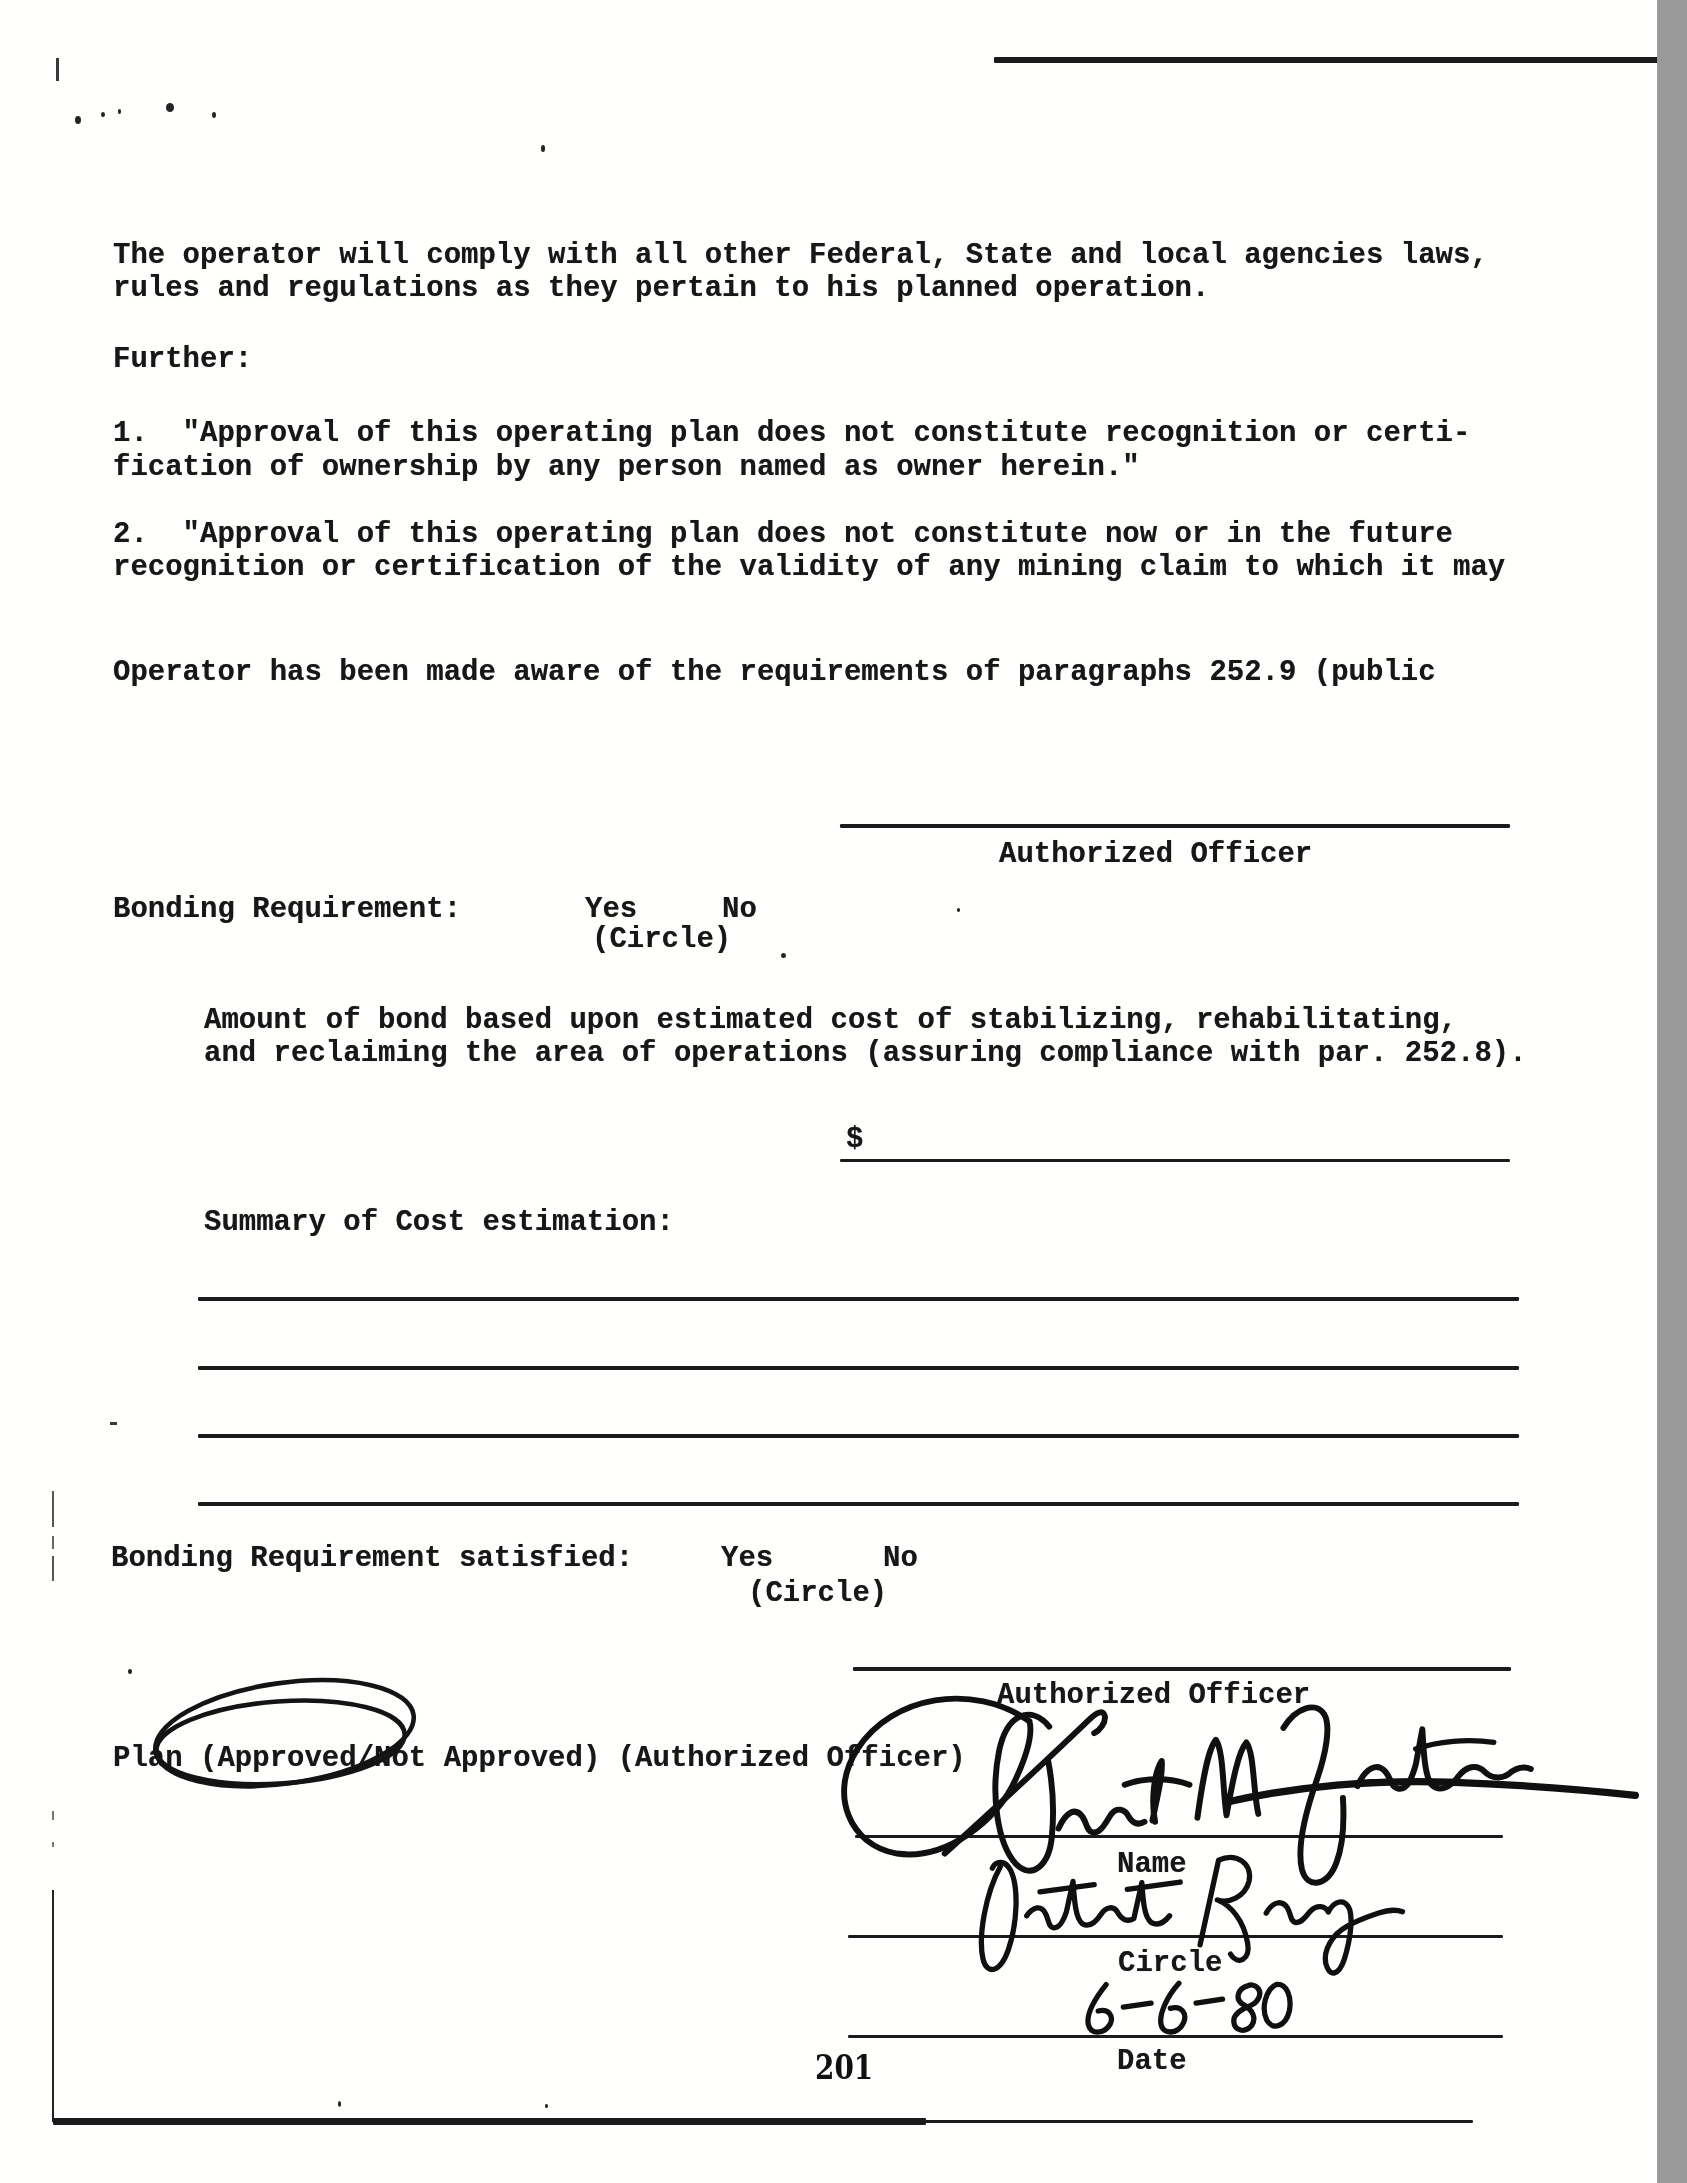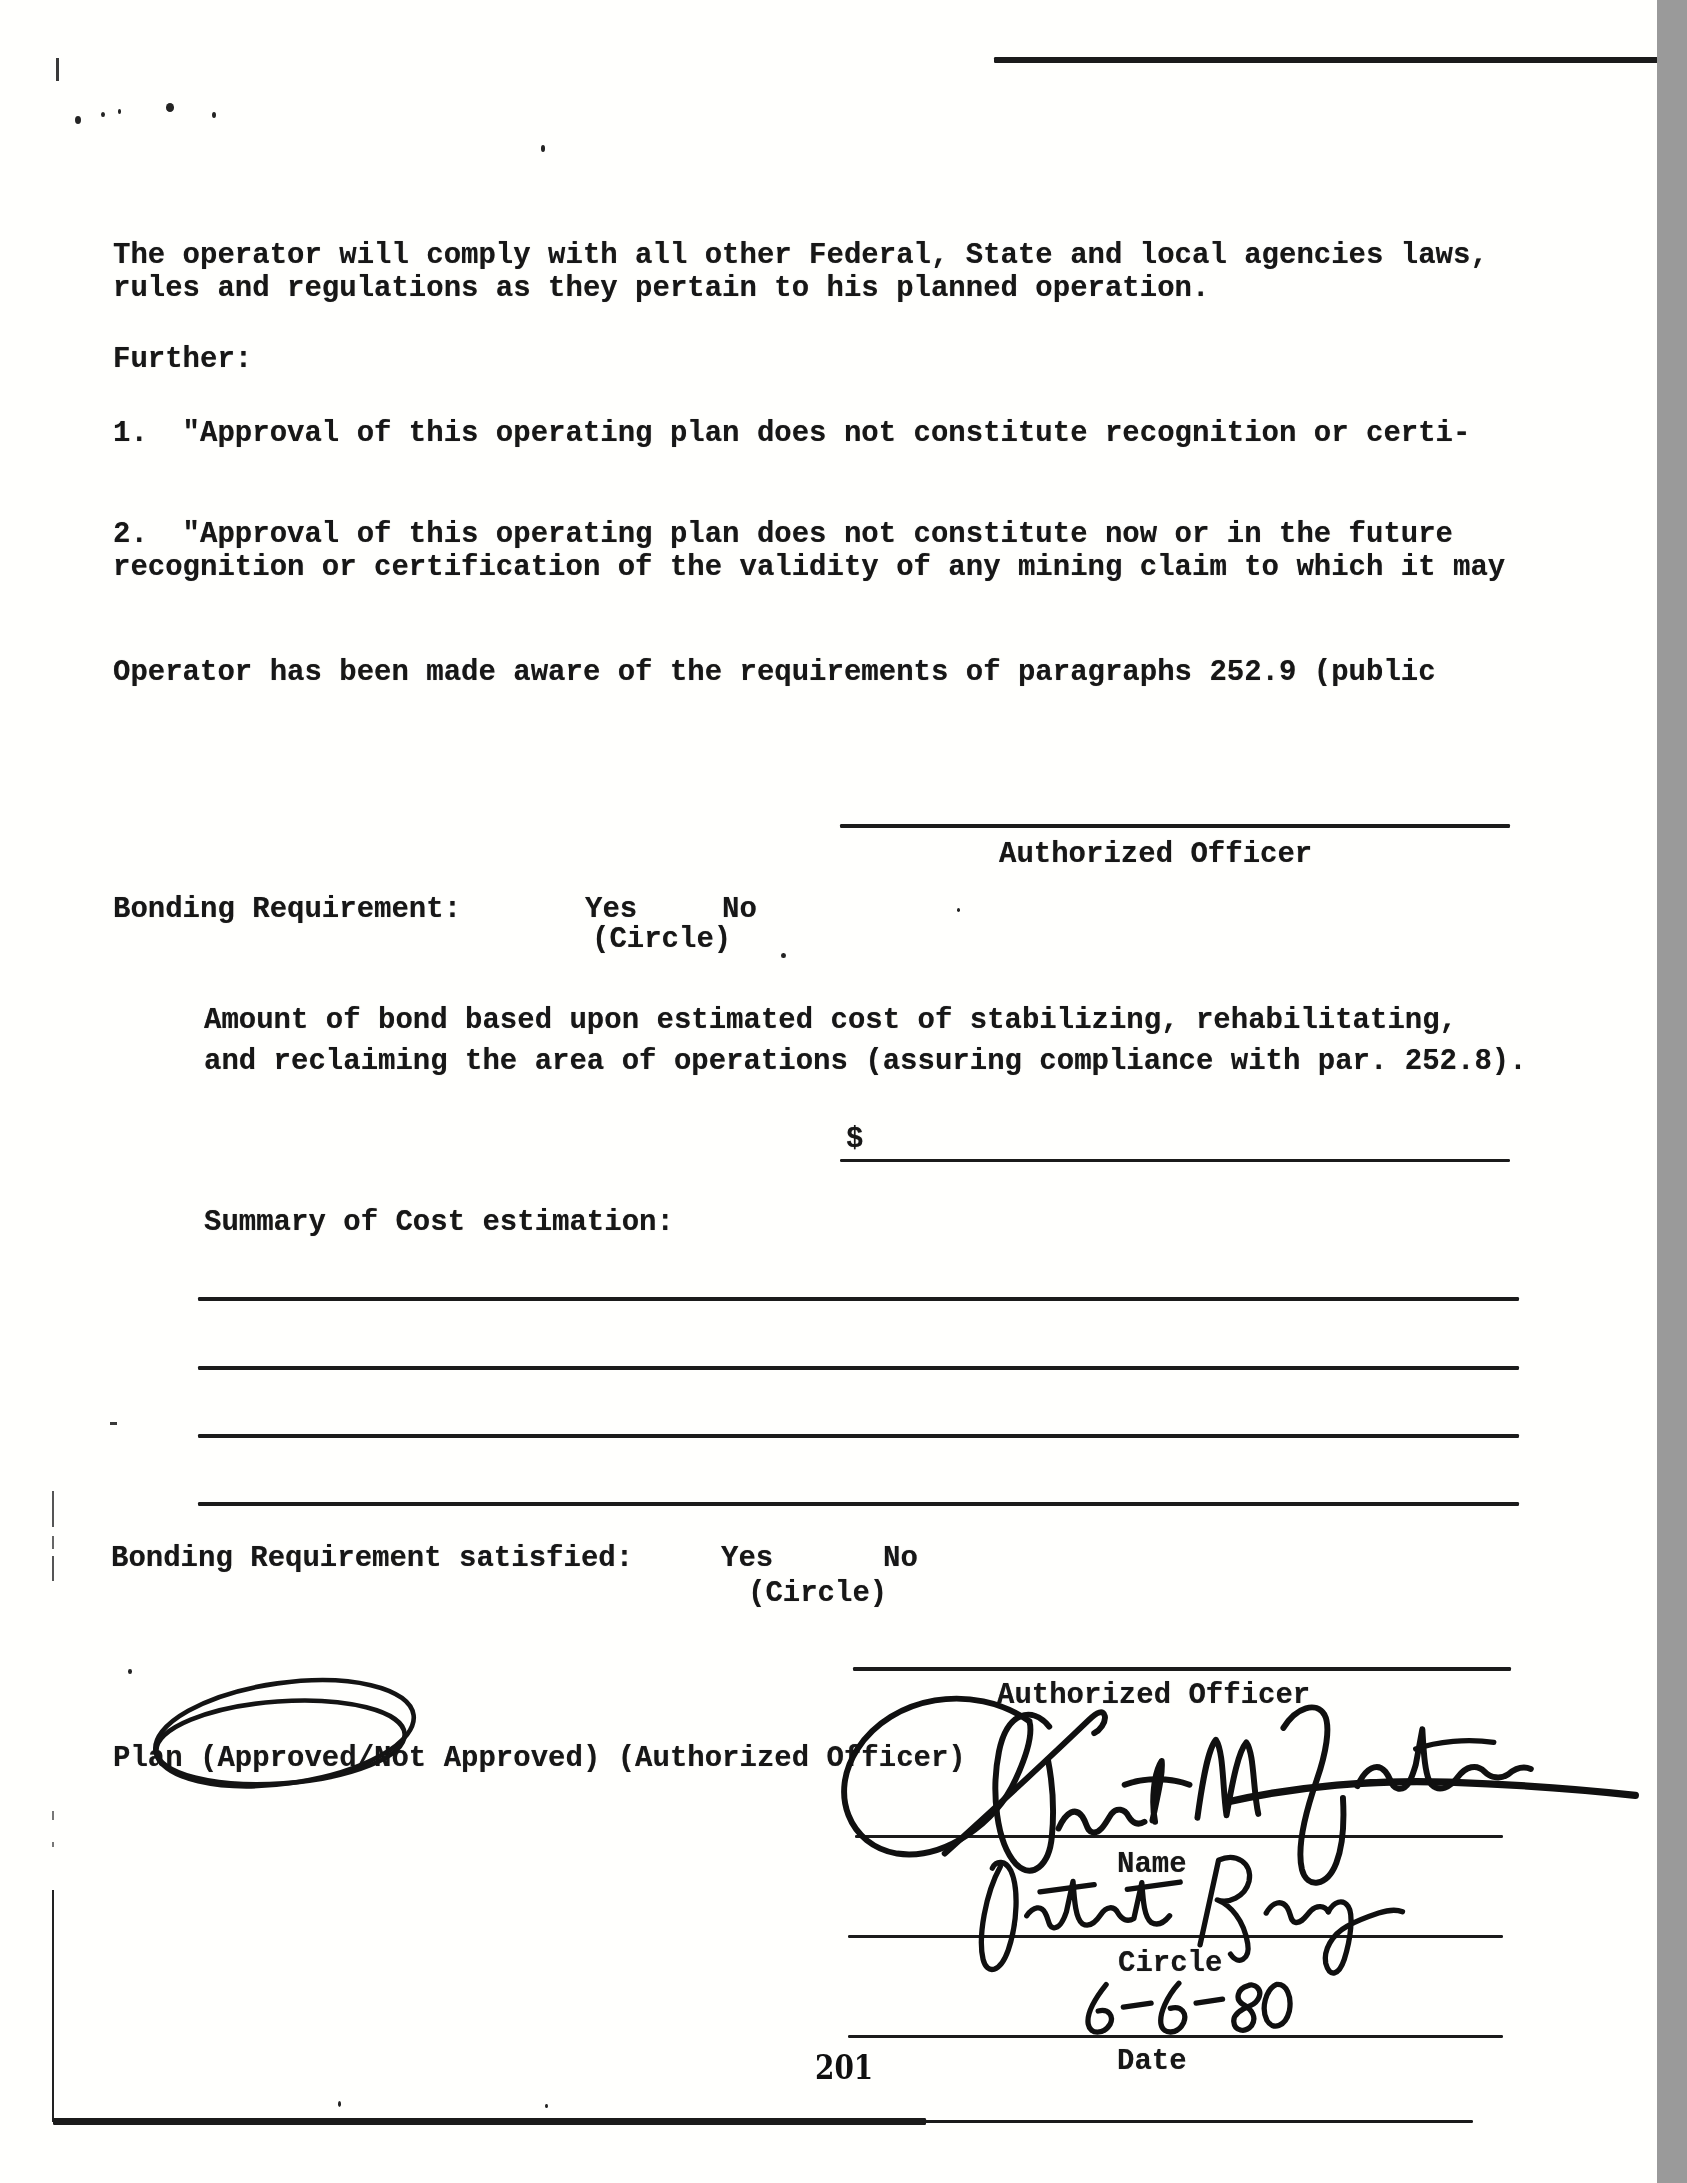--- a/index.html
+++ b/index.html
@@ -34,38 +34,39 @@
   <div class="speck" style="left:166px;top:103px;width:8px;height:8.6px;"></div>
   <div class="speck" style="left:212px;top:112px;width:4px;height:6px;"></div>
   <div class="speck" style="left:541px;top:145px;width:4px;height:6.6px;"></div>
 
   <div class="t" style="left:113px;top:239px;">The operator will comply with all other Federal, State and local agencies laws,</div>
   <div class="t" style="left:113px;top:272px;">rules and regulations as they pertain to his planned operation.</div>
 
   <div class="t" style="left:113px;top:343px;">Further:</div>
 
   <div class="t" style="left:113px;top:417px;">1.  "Approval of this operating plan does not constitute recognition or certi-</div>
+  <div class="t" style="left:113px;top:451px;">fication of ownership by any person named as owner herein."</div>
 
   <div class="t" style="left:113px;top:518px;">2.  "Approval of this operating plan does not constitute now or in the future</div>
   <div class="t" style="left:113px;top:551px;">recognition or certification of the validity of any mining claim to which it may</div>
 
   <div class="t" style="left:113px;top:656px;">Operator has been made aware of the requirements of paragraphs 252.9 (public</div>
 
   <div class="hline" style="left:840px;top:824px;width:670px;height:4px;"></div>
   <div class="t" style="left:999px;top:838px;">Authorized Officer</div>
 
   <div class="t" style="left:113px;top:893px;">Bonding Requirement:</div>
   <div class="t" style="left:585px;top:893px;">Yes</div>
   <div class="t" style="left:722px;top:893px;">No</div>
   <div class="t" style="left:592px;top:923px;">(Circle)</div>
   <div class="speck" style="left:781px;top:953px;width:4.6px;height:5.3px;"></div>
   <div class="speck" style="left:957px;top:908px;width:3.3px;height:4px;"></div>
 
   <div class="t" style="left:204px;top:1004px;">Amount of bond based upon estimated cost of stabilizing, rehabilitating,</div>
-  <div class="t" style="left:204px;top:1037px;margin-top:8px;">and reclaiming the area of operations (assuring compliance with par. 252.8).</div>
+  <div class="t" style="left:204px;top:1037px;">and reclaiming the area of operations (assuring compliance with par. 252.8).</div>
 
   <div class="t" style="left:846px;top:1123px;">$</div>
   <div class="hline" style="left:840px;top:1159px;width:670px;height:3.3px;"></div>
 
   <div class="t" style="left:204px;top:1206px;">Summary of Cost estimation:</div>
   <div class="hline" style="left:198px;top:1297px;width:1321px;height:4px;"></div>
   <div class="hline" style="left:198px;top:1366px;width:1321px;height:4px;"></div>
   <div class="hline" style="left:198px;top:1434px;width:1321px;height:4px;"></div>
   <div class="hline" style="left:198px;top:1502px;width:1321px;height:4px;"></div>
   <div class="vmark" style="left:110px;top:1422px;width:7.3px;height:3.3px;"></div>

